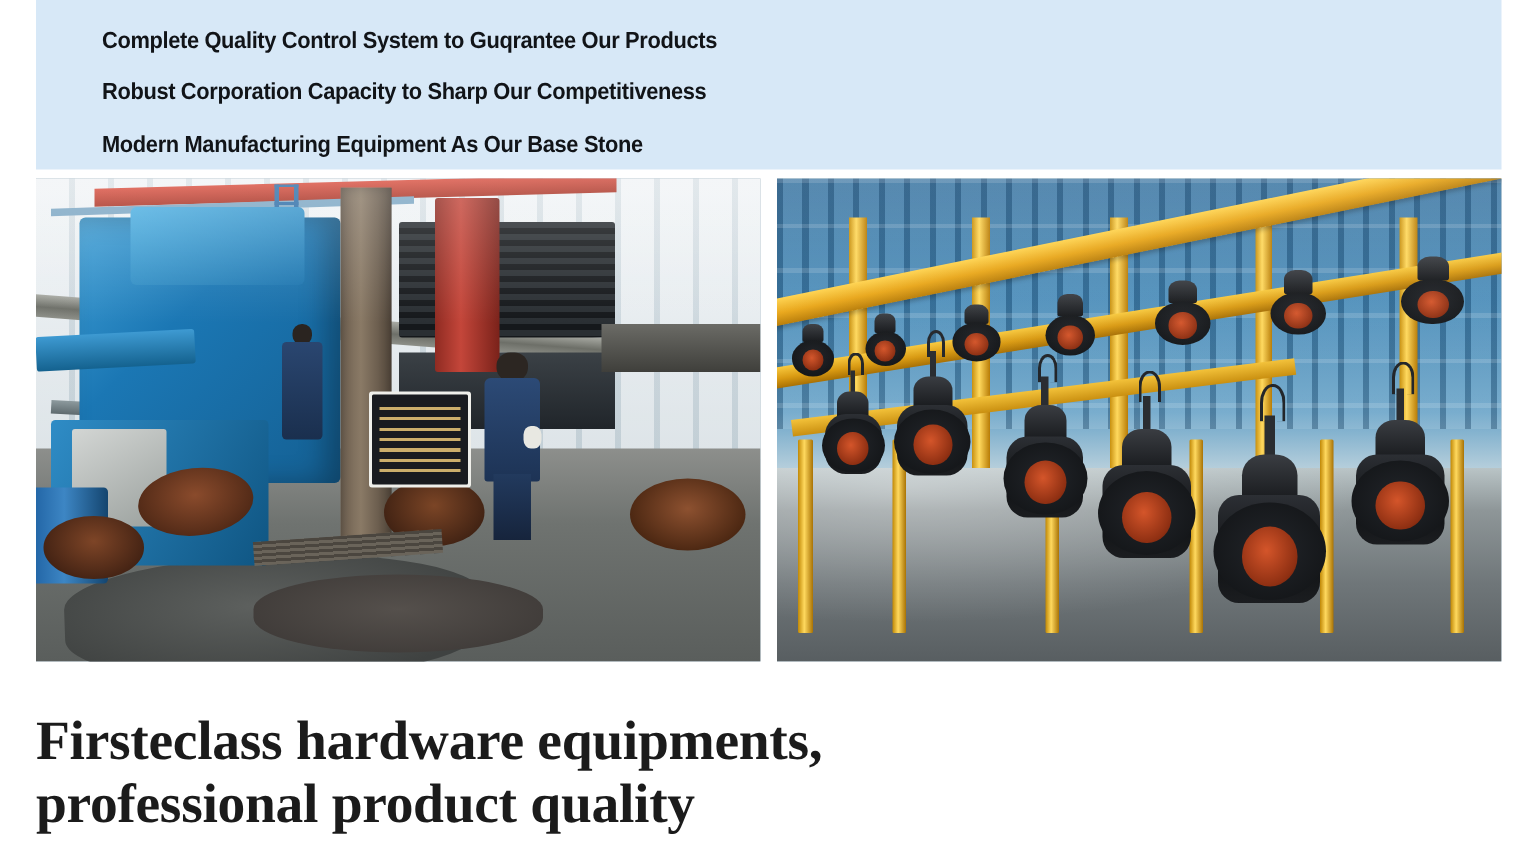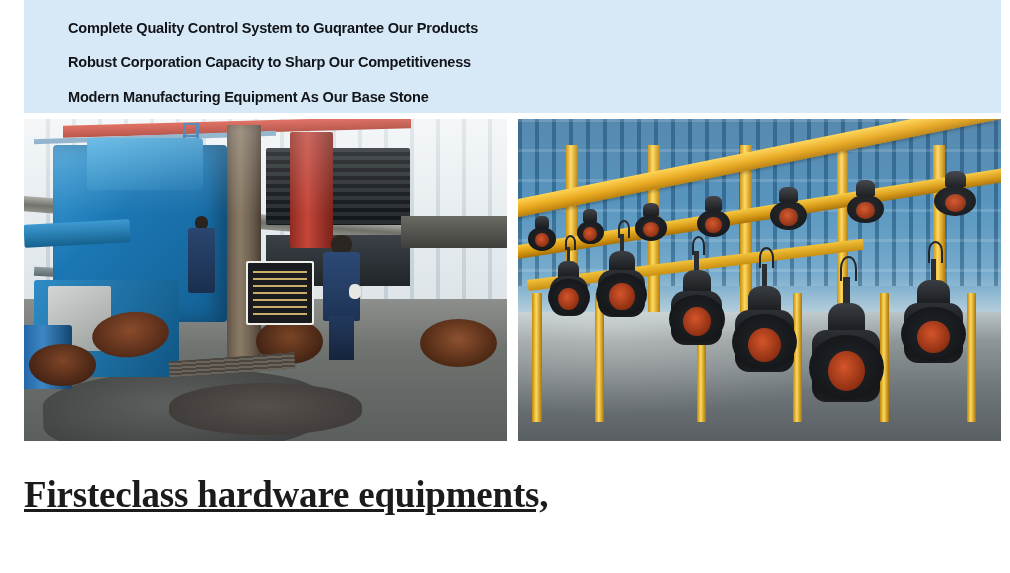--- a/index.html
+++ b/index.html
@@ -346,21 +346,21 @@
     left: 24px;
     top: 474px;
     width: 760px;
     font-family: "Liberation Serif", "DejaVu Serif", serif;
     font-weight: bold;
     font-size: 37px;
     line-height: 42px;
     color: #1b1b1b;
     letter-spacing: -0.2px;
   }
-  .headline .hl-line { display: block; white-space: nowrap; text-decoration: underline; }
+  .headline .hl-line { display: block; white-space: nowrap; }
 </style>
 </head>
 <body>
 
 <div class="banner">
   <div class="tagline">Complete Quality Control System to Guqrantee Our Products</div>
   <div class="tagline">Robust Corporation Capacity to Sharp Our Competitiveness</div>
   <div class="tagline">Modern Manufacturing Equipment As Our Base Stone</div>
 </div>
 
@@ -522,13 +522,14 @@
       </div>
 
       <div class="layer R-haze"></div>
     </div>
   </div>
 
 </div>
 
 <div class="headline">
   <span class="hl-line">Firsteclass hardware equipments,</span>
+  <span class="hl-line">professional product quality</span>
 </div>
 
 </body></html>

